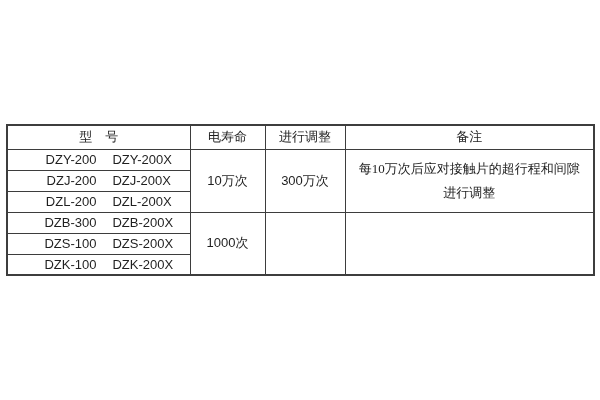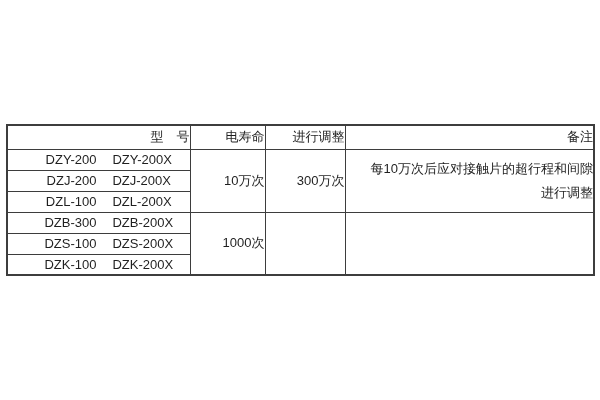--- a/index.html
+++ b/index.html
@@ -23,21 +23,21 @@
     width: 587px;
     border-collapse: collapse;
     table-layout: fixed;
     border: 2px solid #3d3d3d;
     font-size: 13px;
     background: #ffffff;
   }
   .spec th, .spec td {
     border: 1px solid #3d3d3d;
     padding: 0;
-    text-align: right;
+    text-align: center;
     vertical-align: middle;
     font-weight: normal;
     overflow: hidden;
     white-space: nowrap;
   }
   .spec thead tr { height: 24px; }
   .spec tbody tr { height: 21px; }
   .col-model { width: 183px; }
   .col-elec  { width: 75px; }
   .col-mech  { width: 80px; }
@@ -47,20 +47,21 @@
     justify-content: center;
     align-items: center;
     gap: 16px;
     padding-left: 20px;
   }
   .remark-cell {
     text-align: left;
     padding-left: 20px;
     line-height: 24px;
     white-space: normal;
+    font-family: Liberation Serif, serif;
   }
 </style>
 </head>
 <body>
 
 <div class="stage">
   <table class="spec">
     <colgroup>
       <col class="col-model">
       <col class="col-elec">
@@ -94,21 +95,21 @@
         <td>
           <div class="model-pair">
             <span>DZJ-200</span>
             <span>DZJ-200X</span>
           </div>
         </td>
       </tr>
       <tr>
         <td>
           <div class="model-pair">
-            <span>DZL-100</span>
+            <span>DZL-200</span>
             <span>DZL-200X</span>
           </div>
         </td>
       </tr>
       <tr>
         <td>
           <div class="model-pair">
             <span>DZB-300</span>
             <span>DZB-200X</span>
           </div>

